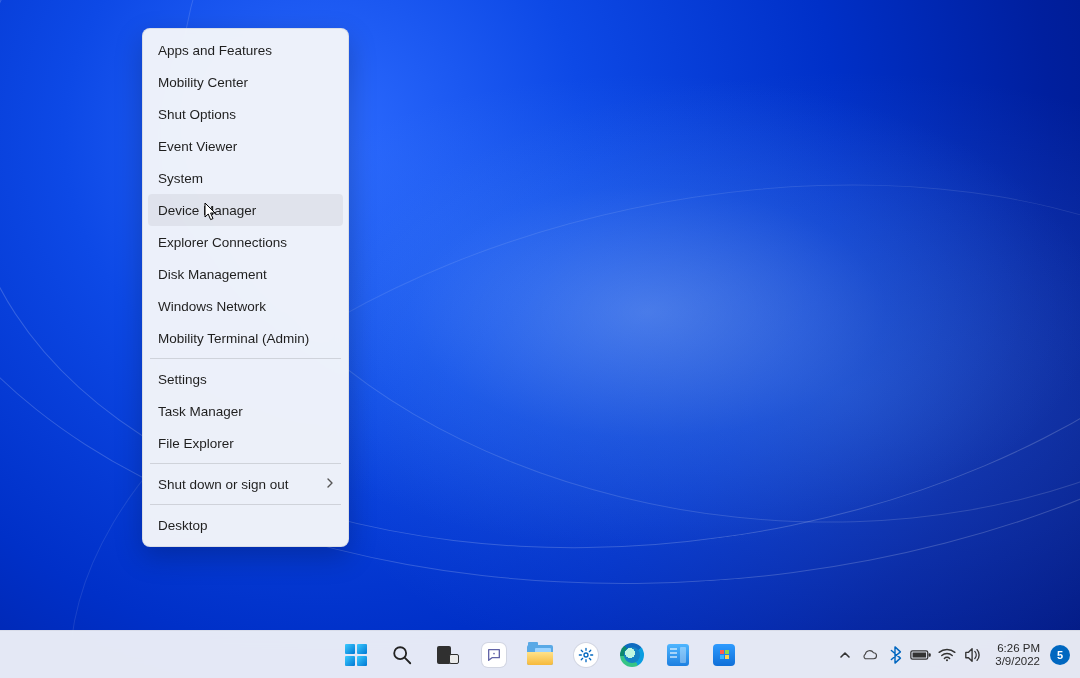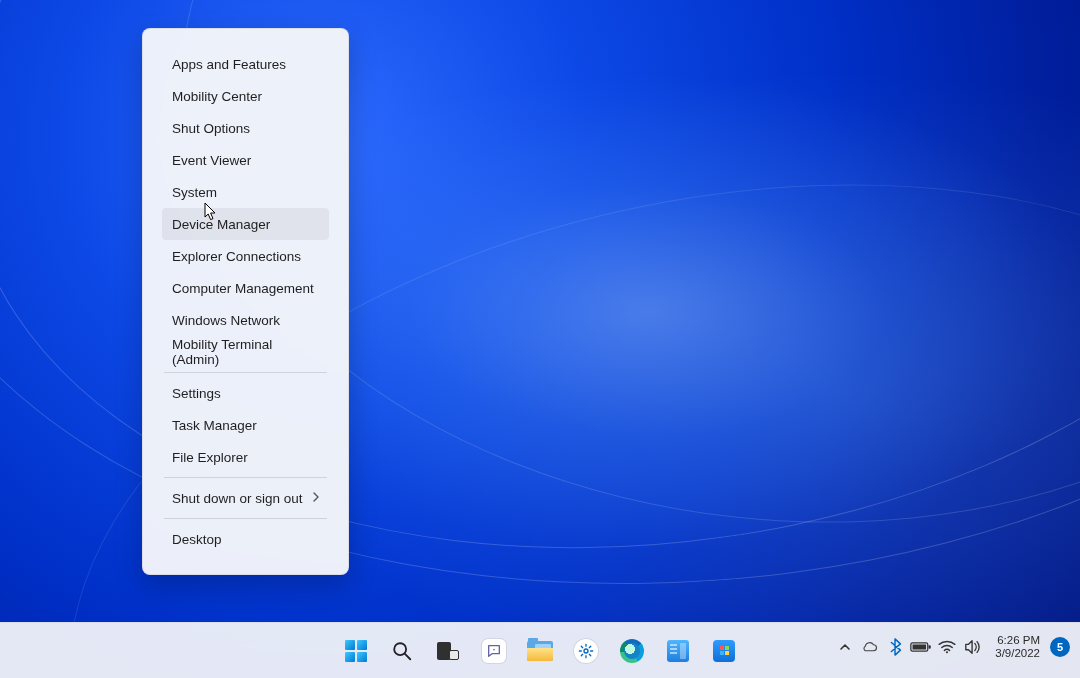--- a/index.html
+++ b/index.html
@@ -37,21 +37,21 @@
   
   .context-menu {
     position: absolute;
     left: 142px;
     top: 28px;
     width: 207px;
     background: rgba(244,246,250,.97);
     border: 1px solid rgba(0,0,0,.08);
     border-radius: 8px;
     box-shadow: 0 10px 28px rgba(0,0,0,.22);
-    padding: 19px;
+    padding: 5px;
     backdrop-filter: blur(8px);
   }
   .menu-item {
     position:relative;
     display:flex;
     align-items:center;
     height:32px;
     padding:0 10px;
     border-radius:4px;
     color:#1f1f1f;
@@ -72,21 +72,21 @@
     left:204px;
     top:202px;
     pointer-events:none;
     z-index:50;
   }
 
   
   .taskbar {
     position:absolute;
     left:0; right:0; bottom:0;
-    height:56px;
+    height:48px;
     background: rgba(242,244,249,.94);
     border-top:1px solid rgba(0,0,0,.05);
     backdrop-filter: blur(10px);
     display:flex;
     align-items:center;
   }
   .taskbar .center-icons {
     position:absolute;
     left:50%;
     transform:translateX(-50%);
@@ -203,21 +203,21 @@
   <div class="menu-item">
       <span>System</span>
     </div>
   <div class="menu-item hover">
       <span>Device Manager</span>
     </div>
   <div class="menu-item">
       <span>Explorer Connections</span>
     </div>
   <div class="menu-item">
-      <span>Computer Management</span>
+      <span>Disk Management</span>
     </div>
   <div class="menu-item">
       <span>Windows Network</span>
     </div>
   <div class="menu-item">
       <span>Mobility Terminal (Admin)</span>
     </div>
 
   <div class="menu-sep"></div>
 

